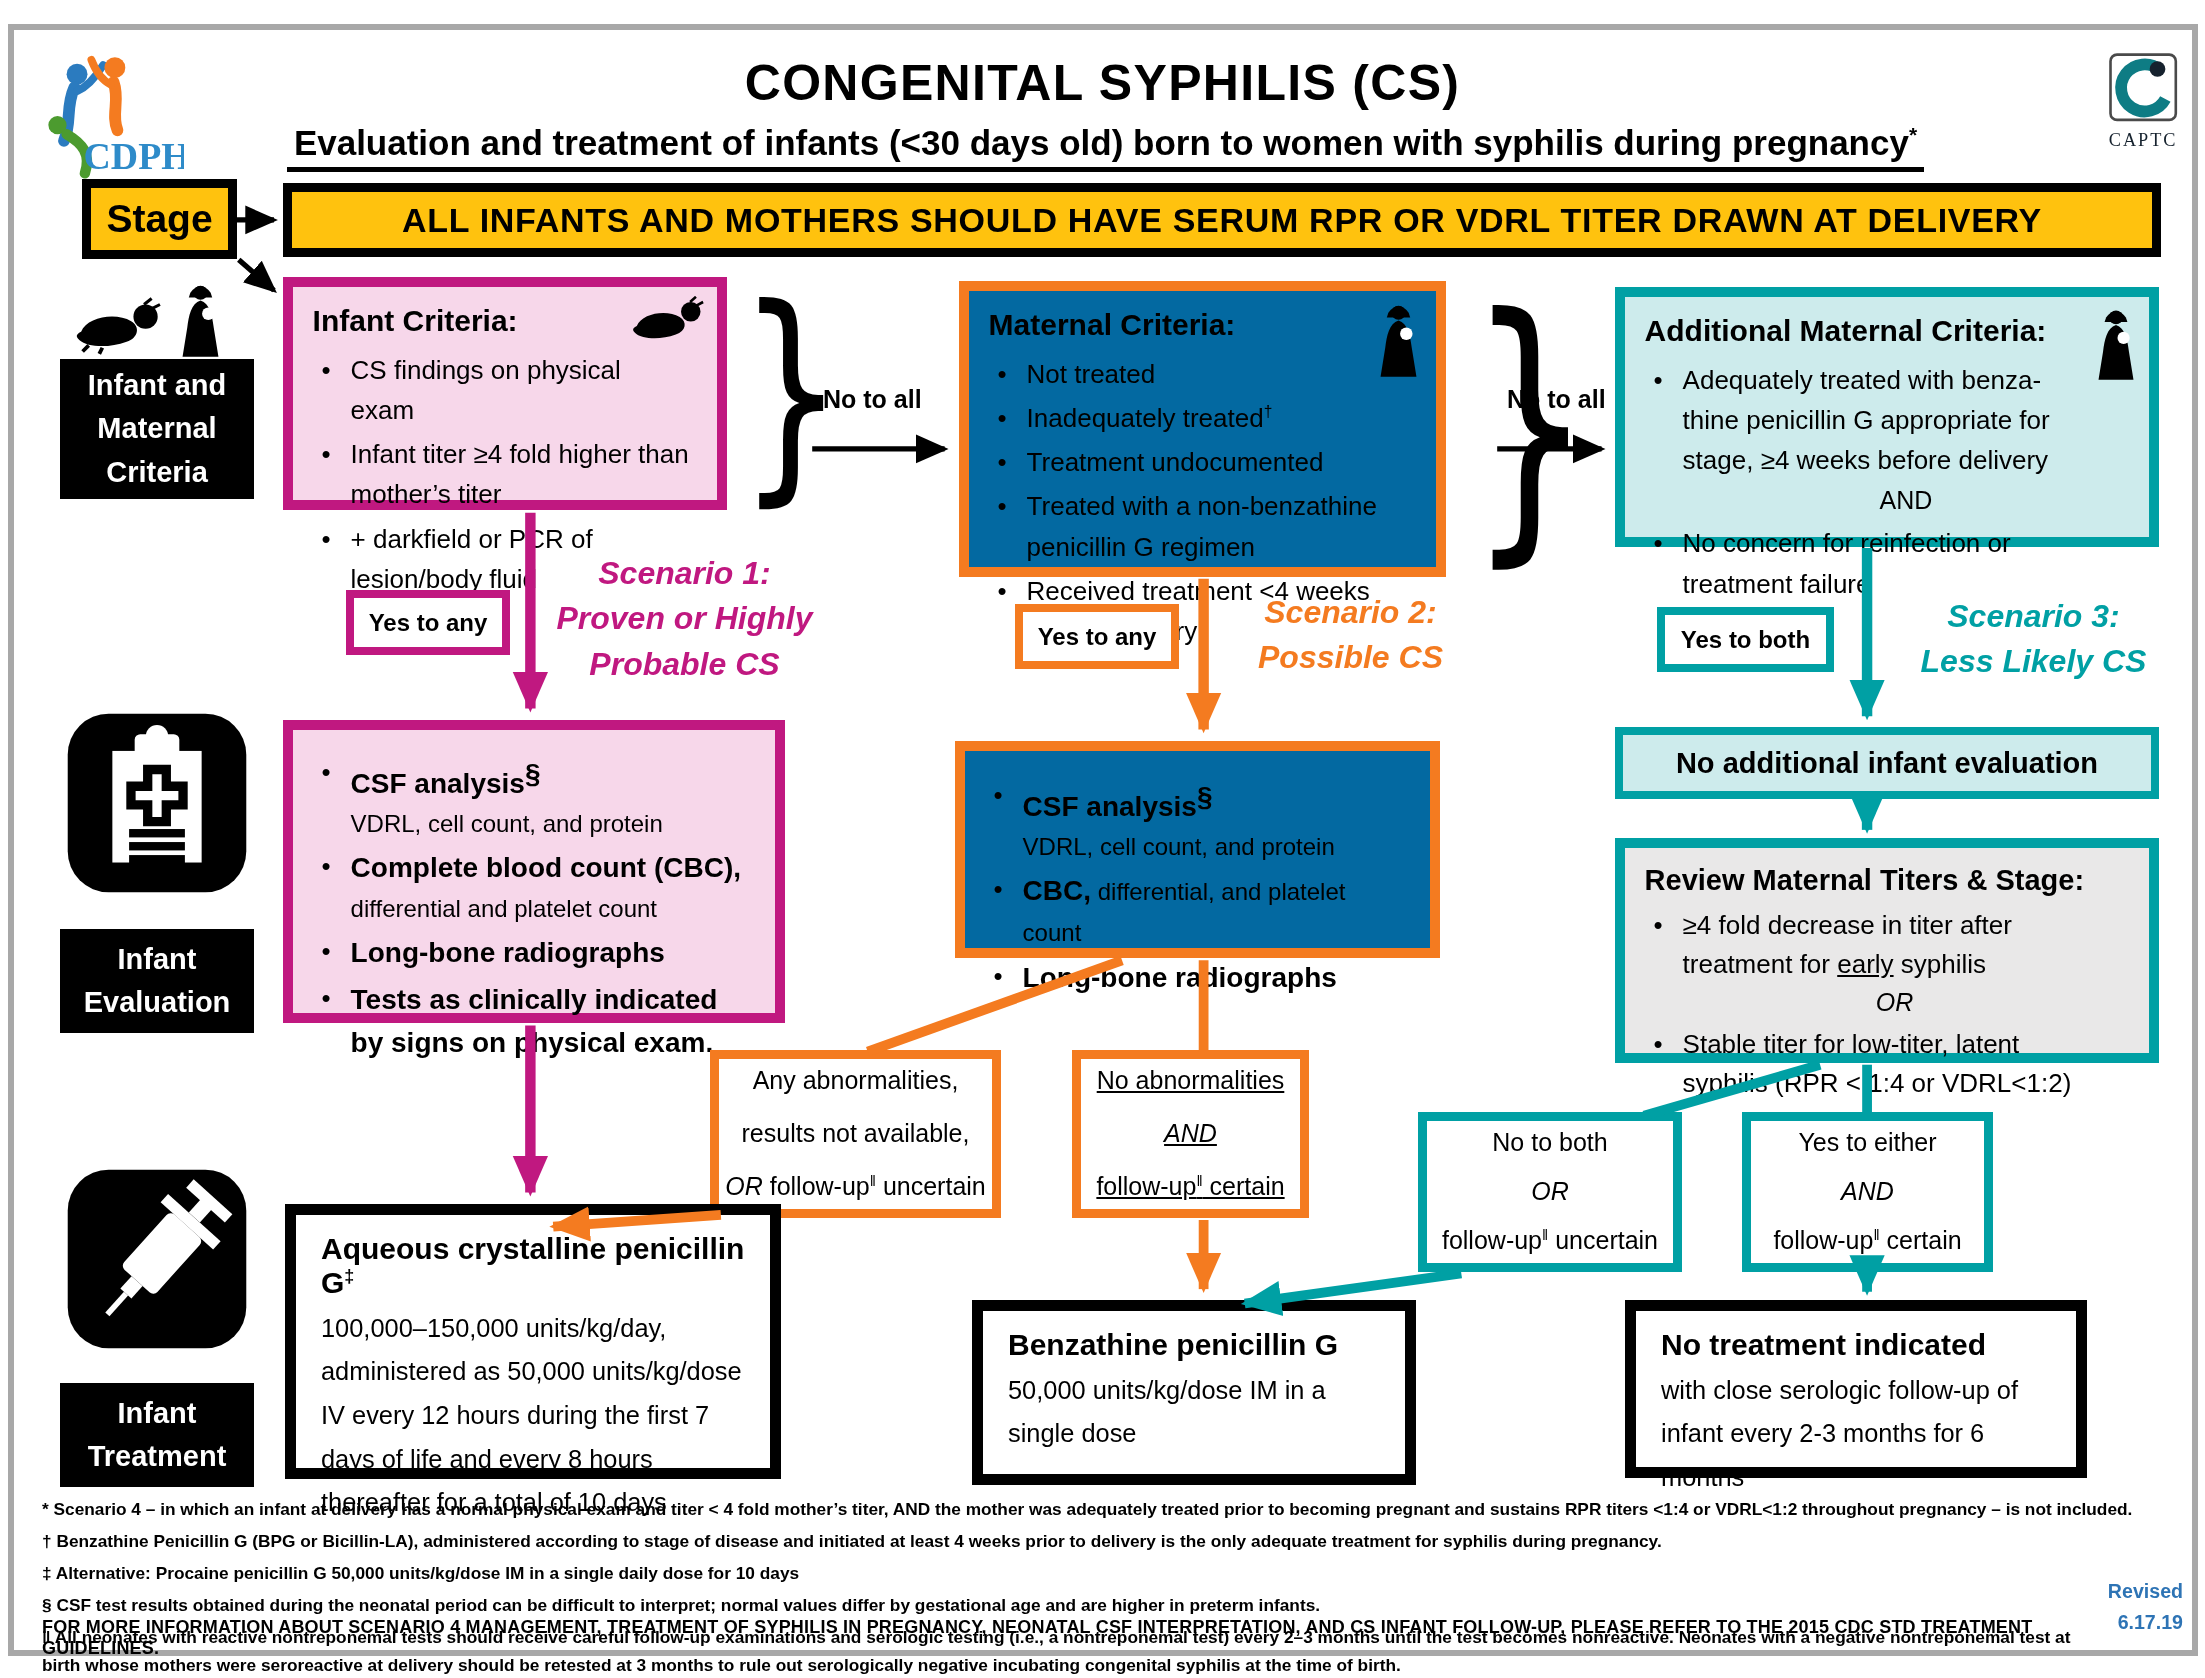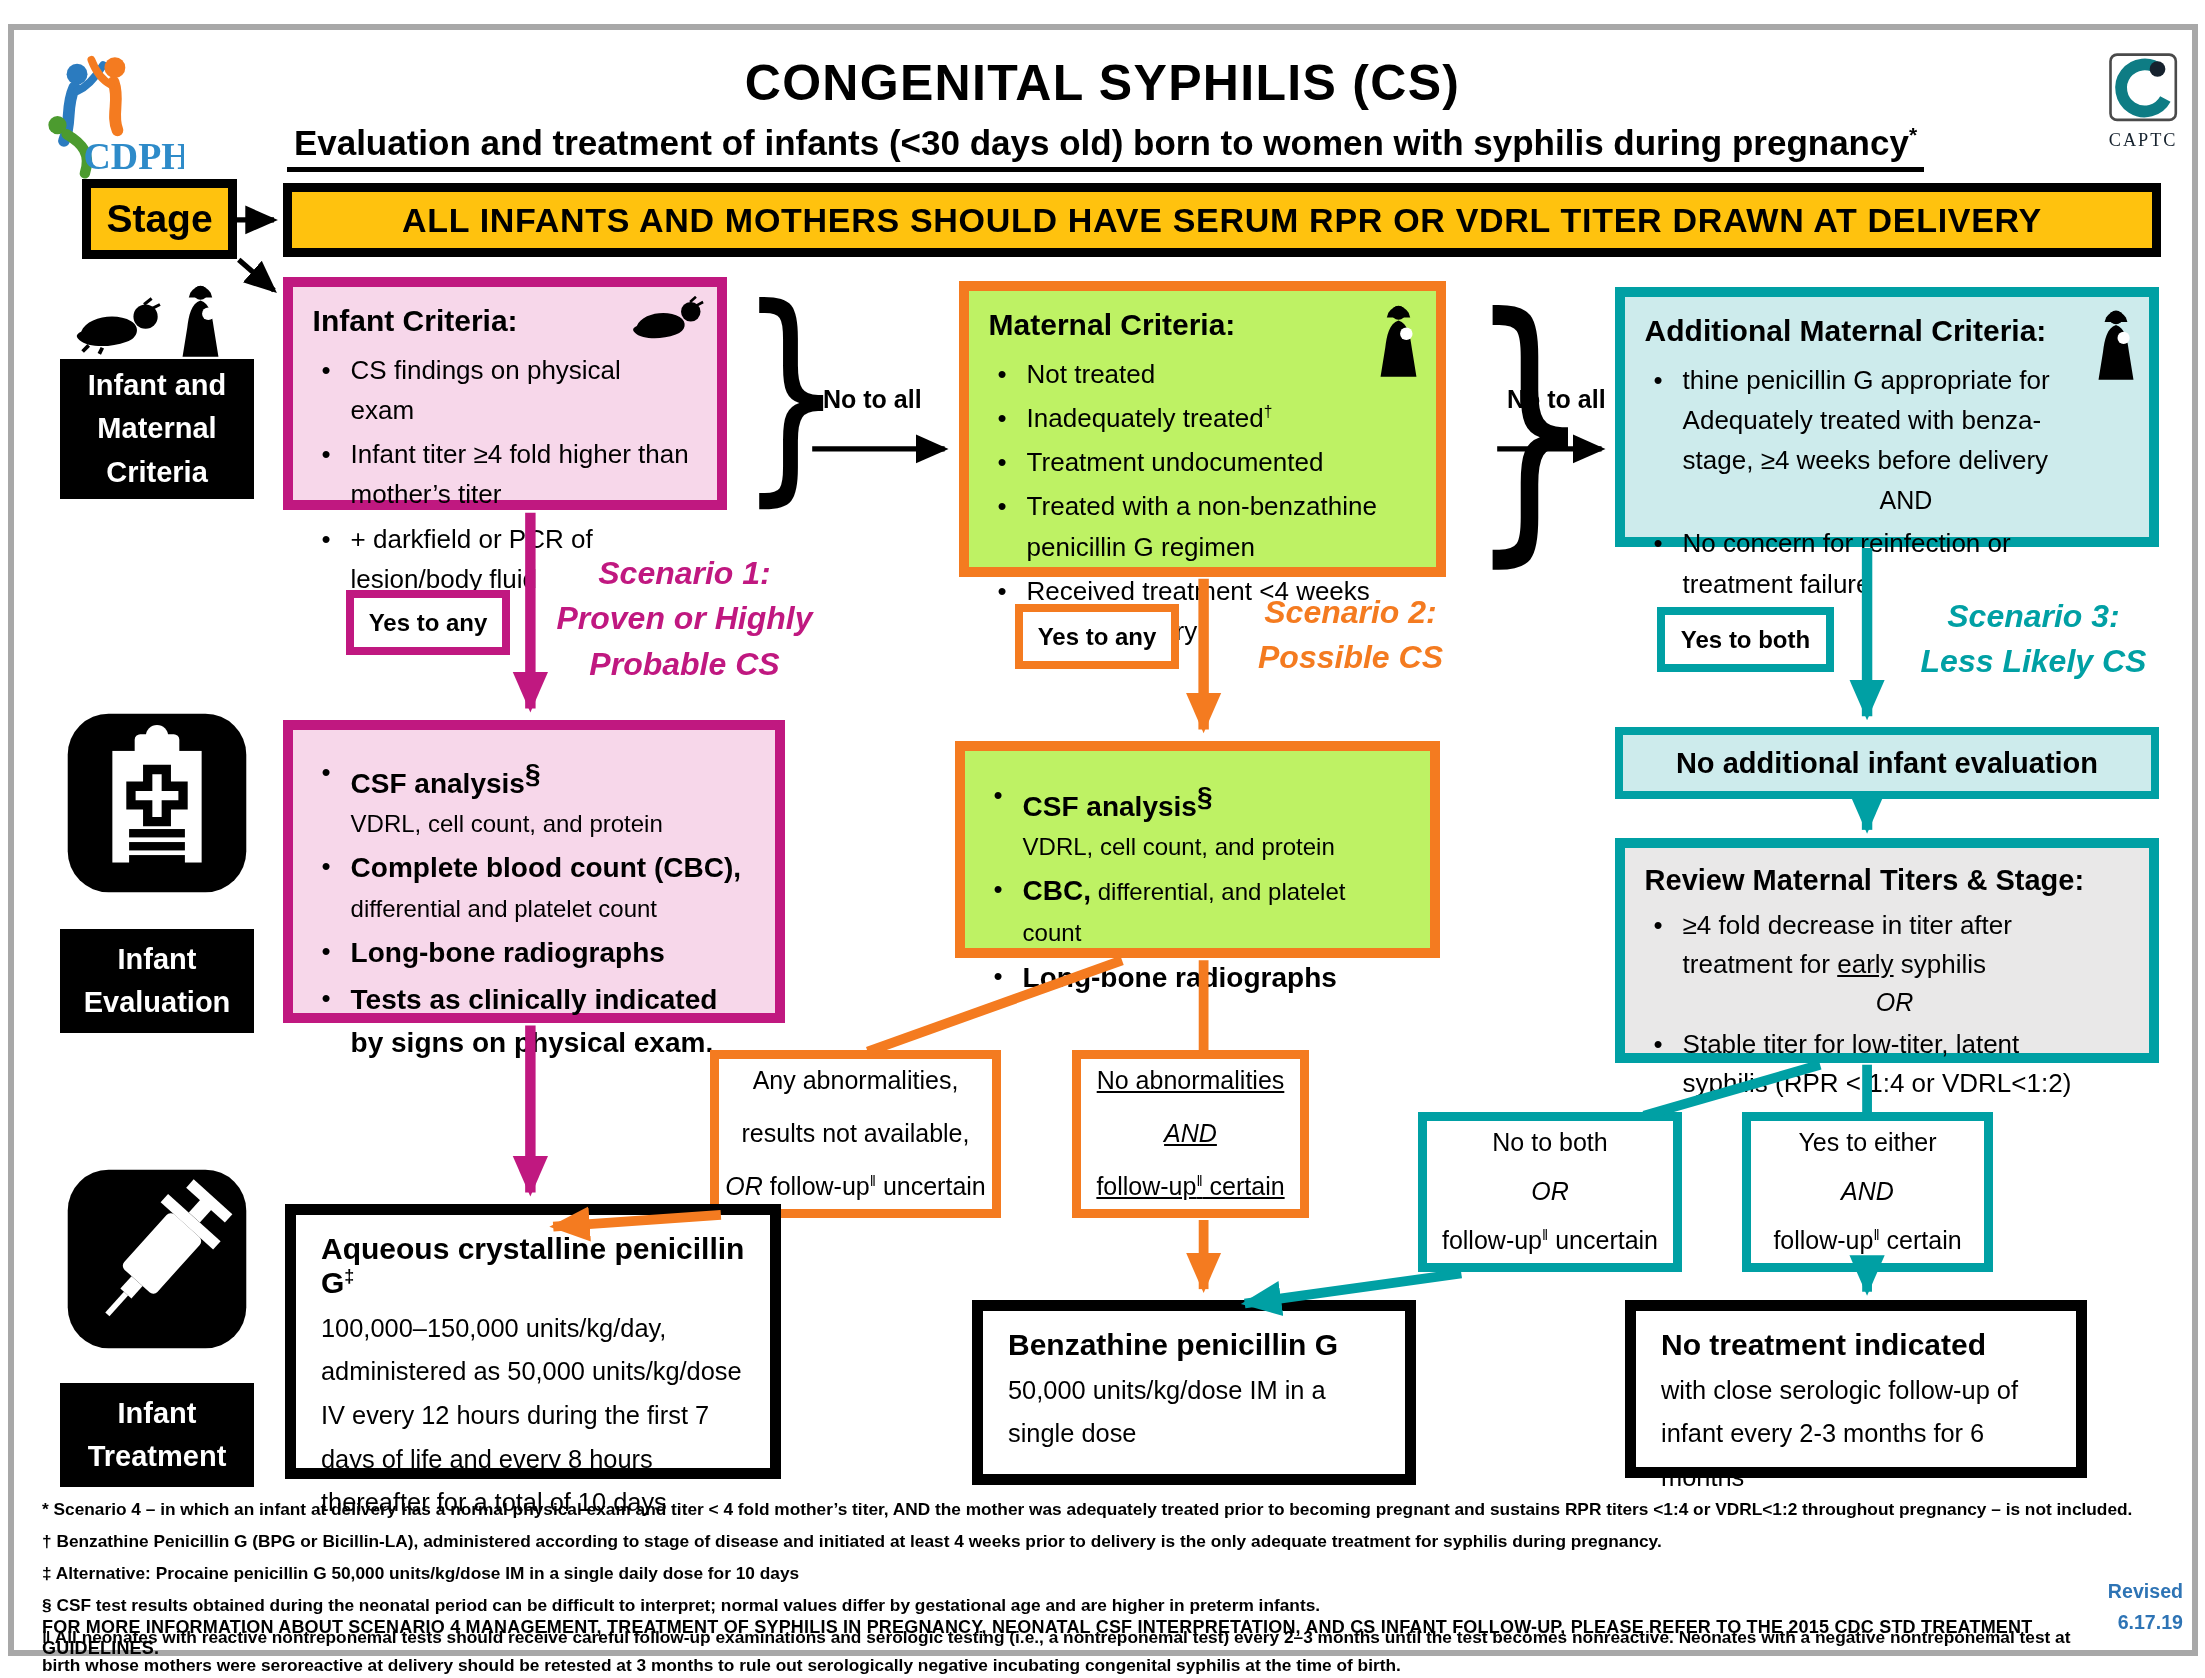--- a/index.html
+++ b/index.html
@@ -18,21 +18,21 @@
              display:flex;align-items:center;justify-content:center;text-align:center;padding:3px 17px;}
   .critbox{border-style:solid;border-width:10.4px;padding:17px 19.6px;}
   .critbox h3{margin:0 0 11.7px 0;font-size:30px;font-weight:bold;}
   ul.blist{list-style:none;margin:0;padding:0;font-size:26px;line-height:1.55;}
   ul.blist li{position:relative;padding-left:38px;margin:0 0 3.9px 0;}
   ul.blist li::before{content:"\2022";position:absolute;left:9px;top:0;}
   .d{font-size:24px;font-weight:normal;}
   .b{font-weight:bold;font-size:28px;}
   sup{font-size:60%;}
   .pink{border-color:#C01880;background:#F7D7EA;}
-  .peach{border-color:#F47B20;background:#bef264;}
+  .peach{border-color:#F47B20;background:#0369a1;}
   .tealbox{border-color:#00A0A4;background:#CDEBEC;}
   .grayteal{border-color:#00A0A4;background:#E9E8E8;}
   .smallbox{background:#fff;display:flex;align-items:center;justify-content:center;
             font-weight:bold;font-size:24px;}
   .sb-m{border:8.5px solid #C01880;}
   .sb-o{border:8.5px solid #F47B20;}
   .sb-t{border:8.5px solid #00A0A4;}
   .scenario{font-weight:bold;font-style:italic;font-size:32px;line-height:1.42;text-align:center;}
   .sc1{color:#C01880;} .sc2{color:#F47B20;} .sc3{color:#00A0A4;}
   .notoall{font-weight:bold;font-size:25px;margin-left:6px;}
@@ -155,22 +155,22 @@
     </div>
   </div>
 
   <div class="abs brace" style="left:1439px;top:277px;font-size:287px;line-height:294px;transform:scaleX(0.68);">}</div>
   <div class="abs notoall" style="left:1501px;top:385px;">No to all</div>
 
   <div class="abs critbox tealbox" style="left:1615px;top:287px;width:544px;height:260px;">
     <h3>Additional Maternal Criteria:</h3>
     <ul class="blist">
       <li>
+        <div>Adequately treated with benza-</div>
         <div>thine penicillin G appropriate for</div>
-        <div>Adequately treated with benza-</div>
         <div>stage, ≥4 weeks before delivery</div>
         <div class="orline" style="font-style:normal;">AND</div>
       </li>
       <li style="width:391px;">No concern for reinfection or treatment failure</li>
     </ul>
     <div class="abs" style="right:9px;top:9px;width:48px;height:76px;">
       <svg width="48" height="76" viewBox="0 0 60 100">
         <path d="M17 15 Q30 -2 43 15 L45 21 L15 21 Z" fill="#000"></path>
         <circle cx="30" cy="15" r="9" fill="#000"></circle>
         <path d="M30 25 C18 29 15 44 13 60 L7 97 H53 L47 60 C45 44 42 29 30 25 Z" fill="#000"></path>

